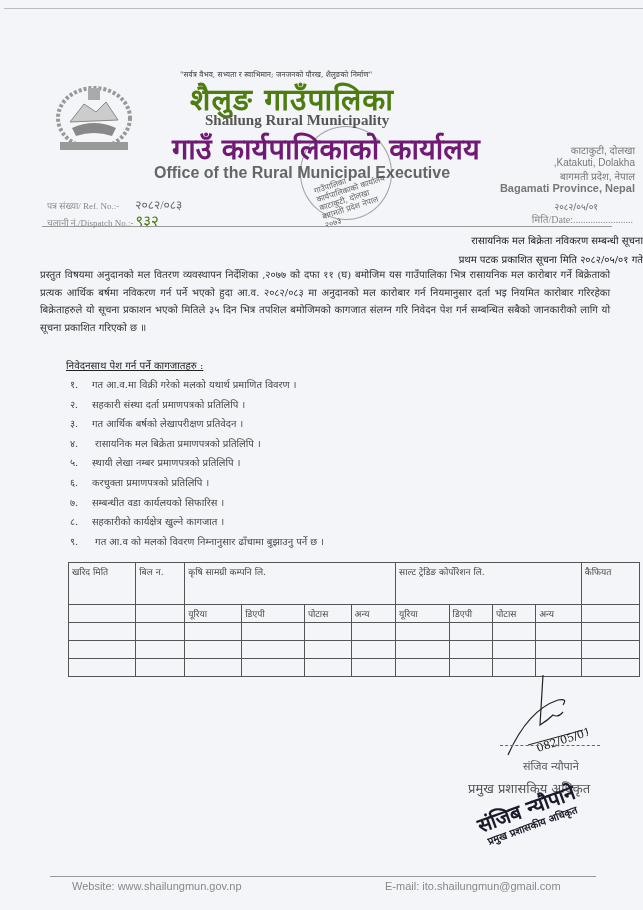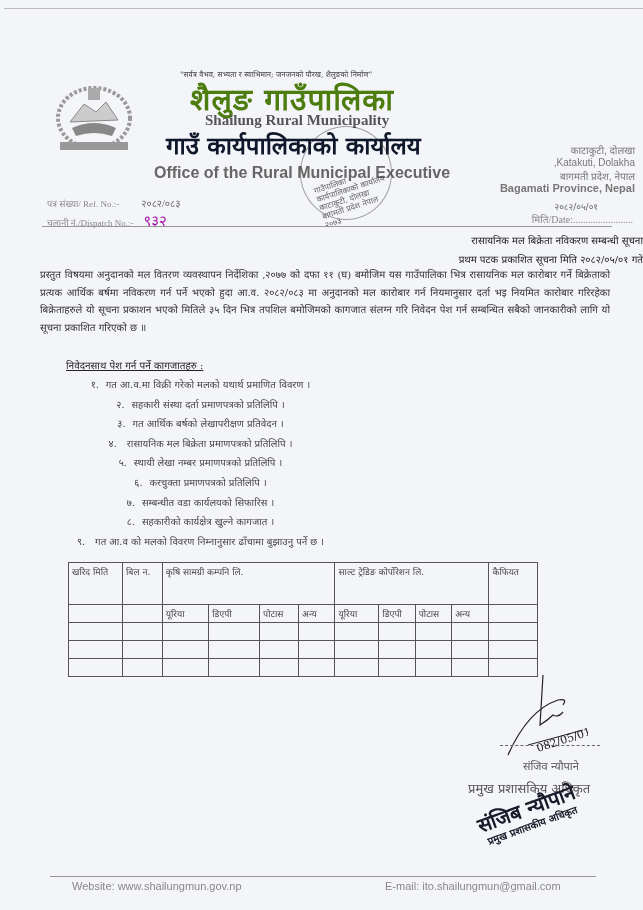--- a/index.html
+++ b/index.html
@@ -8,46 +8,46 @@
     background: #f4f5f8;
     font-family: "DejaVu Serif", serif;
     color: #333;
   }
   .abs { position: absolute; }
   .topline { left: 4px; right: 0; top: 8px; height: 1px; background: #bbb; }
   .motto { left: 180px; top: 69px; font-size: 7.5px; color: #444; white-space: nowrap; }
   .logo { left: 48px; top: 82px; width: 92px; height: 74px; }
   .title-np { left: 190px; top: 78px; font-size: 30px; font-weight: bold; color: #4d7c0f; white-space: nowrap; letter-spacing: 1px; font-family: "DejaVu Sans", sans-serif; }
   .title-en { left: 205px; top: 112px; font-size: 15px; font-weight: bold; color: #555; white-space: nowrap; font-family: "Liberation Serif", serif; }
-  .office-np { left: 166px; top: 128px; font-size: 24px; font-weight: bold; color: #0f172a; white-space: nowrap; font-family: "DejaVu Sans", sans-serif; }
+  .office-np { left: 172px; top: 128px; font-size: 29px; font-weight: bold; color: #701a75; white-space: nowrap; font-family: "DejaVu Sans", sans-serif; }
   .office-en { left: 154px; top: 154px; font-size: 16px; font-weight: bold; color: #666; white-space: nowrap; font-family: "Liberation Sans", sans-serif; margin-top: 10px; }
   .addr { right: 8px; text-align: right; white-space: nowrap; color: #777; font-family: "Liberation Sans", sans-serif; }
   .addr1 { top: 143px; font-size: 10px; }
   .addr2 { top: 157px; font-size: 10px; }
   .addr3 { top: 169px; font-size: 10px; }
   .addr4 { top: 182px; font-size: 11px; font-weight: bold; margin-left: 44px; }
   .refline { left: 47px; font-size: 9px; color: #888; white-space: nowrap; font-family: "Liberation Serif", serif; }
   .ref1 { top: 196px; }
   .ref2 { top: 210px; }
-  .refval { color: #666; font-size: 10px; margin-left: 22px; }
-  .dispval { color: #a21caf; font-size: 15px; font-family: "DejaVu Sans", sans-serif; margin-left: 10px; }
+  .refval { color: #666; font-size: 12px; margin-left: 16px; }
+  .dispval { color: #4d7c0f; font-size: 15px; font-family: "DejaVu Sans", sans-serif; margin-left: 2px; }
   .dateval { right: 45px; top: 200px; font-size: 9px; color: #666; }
   .datelabel { right: 10px; top: 212px; font-size: 10px; color: #888; white-space: nowrap; font-family: "Liberation Serif", serif; }
   .headrule { left: 42px; width: 570px; top: 226px; height: 1px; background: #999; }
   .stamp { left: 300px; top: 126px; width: 90px; height: 92px; border-radius: 50%; border: 1.5px solid rgba(60,60,60,0.45); }
   .stamp-text { left: 318px; top: 175px; font-size: 8px; color: rgba(40,40,40,0.7); transform: rotate(-18deg); white-space: nowrap; line-height: 9px; }
   .subject { left: 0; right: 0; text-align: right; font-size: 10px; color: #222; white-space: nowrap; }
   .subj1 { top: 233px; }
   .subj2 { top: 252px; }
   .body-para { left: 40px; width: 570px; top: 266px; font-size: 10px; line-height: 17.5px; color: #333; text-align: justify; }
   .docs-head { left: 66px; top: 358px; font-size: 10px; color: #222; text-decoration: underline; white-space: nowrap; }
   .doc-list { left: 70px; top: 378px; margin: 0; padding: 0; list-style: none; font-size: 9.8px; color: #444; }
-  .doc-list li { height: 19.6px; white-space: nowrap; text-align: center; }
+  .doc-list li { height: 19.6px; white-space: nowrap; }
   .doc-num { display: inline-block; width: 22px; }
-  table.fert { position: absolute; left: 68px; top: 562px; width: 470px; border-collapse: collapse; font-size: 9px; color: #444; }
+  table.fert { position: absolute; left: 68px; top: 562px; width: 572px; border-collapse: collapse; font-size: 9px; color: #444; }
   table.fert td { border: 1px solid #555; padding: 2px 3px; vertical-align: top; }
   .r-h1 td { height: 37px; }
   .r-h2 td { height: 13px; }
   .r-d td { height: 13px; }
   .sig { left: 498px; top: 670px; width: 90px; height: 90px; }
   .sig-dash { left: 500px; top: 745px; width: 100px; border-top: 1px dashed #666; }
   .signame { left: 523px; top: 758px; font-size: 11px; color: #555; white-space: nowrap; }
   .sigtitle { left: 468px; top: 779px; font-size: 13px; color: #555; white-space: nowrap; }
   .namestamp { left: 475px; top: 795px; font-size: 20px; font-weight: bold; color: #1a1a2a; transform: rotate(-20deg); white-space: nowrap; font-family: "DejaVu Sans", sans-serif; }
   .namestamp-sub { left: 485px; top: 818px; font-size: 10px; font-weight: bold; color: #1a1a2a; transform: rotate(-20deg); white-space: nowrap; font-family: "DejaVu Sans", sans-serif; }

